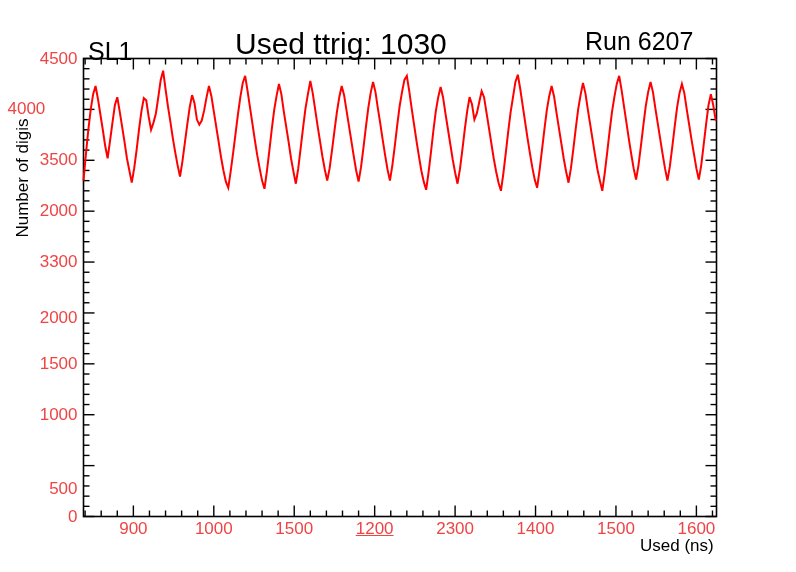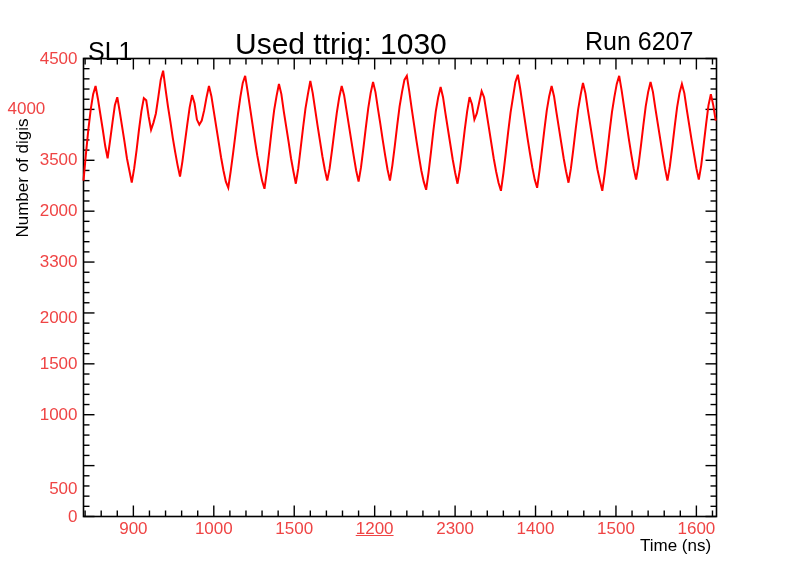--- a/index.html
+++ b/index.html
@@ -237,21 +237,21 @@
       <polyline id="series-line" fill="none" stroke="#ff0000" stroke-width="2" stroke-linejoin="miter" stroke-linecap="butt" points="83.50,180.63 85.91,154.17 88.33,129.74 90.74,109.39 93.15,94.12 95.56,85.98 97.98,99.21 100.39,114.48 102.80,129.74 105.22,146.03 107.63,158.24 110.04,140.94 112.46,122.62 114.87,105.32 117.28,97.18 119.69,111.42 122.11,126.69 124.52,141.96 126.93,158.24 129.35,170.46 131.76,182.67 134.17,168.42 136.59,150.10 139.00,129.74 141.41,111.42 143.82,98.19 146.24,100.23 148.65,116.51 151.06,129.74 153.48,122.62 155.89,113.46 158.30,97.18 160.71,79.87 163.13,70.71 165.54,89.03 167.95,106.34 170.37,121.60 172.78,137.89 175.19,152.14 177.61,165.37 180.02,176.56 182.43,161.30 184.84,142.98 187.26,124.66 189.67,107.35 192.08,95.14 194.50,103.28 196.91,119.57 199.32,124.66 201.74,120.58 204.15,110.41 206.56,97.18 208.97,85.98 211.39,96.16 213.80,111.42 216.21,126.69 218.63,141.96 221.04,157.22 223.45,170.46 225.86,181.65 228.28,187.76 230.69,171.47 233.10,153.15 235.52,133.82 237.93,114.48 240.34,97.18 242.76,82.93 245.17,75.80 247.58,91.07 249.99,107.35 252.41,123.64 254.82,139.92 257.23,155.19 259.65,168.42 262.06,180.63 264.47,188.78 266.89,171.47 269.30,151.12 271.71,129.74 274.12,110.41 276.54,96.16 278.95,83.94 281.36,94.12 283.78,111.42 286.19,126.69 288.60,141.96 291.01,158.24 293.43,171.47 295.84,183.69 298.25,168.42 300.67,148.06 303.08,127.71 305.49,108.37 307.91,94.12 310.32,80.89 312.73,93.10 315.14,109.39 317.56,125.67 319.97,140.94 322.38,156.21 324.80,169.44 327.21,180.63 329.62,168.42 332.03,150.10 334.45,130.76 336.86,112.44 339.27,97.18 341.69,85.98 344.10,95.14 346.51,110.41 348.93,125.67 351.34,140.94 353.75,156.21 356.16,170.46 358.58,181.65 360.99,167.40 363.40,148.06 365.82,127.71 368.23,108.37 370.64,93.10 373.06,81.91 375.47,92.09 377.88,108.37 380.29,123.64 382.71,139.92 385.12,155.19 387.53,169.44 389.95,180.63 392.36,165.37 394.77,146.03 397.18,125.67 399.60,106.34 402.01,92.09 404.42,79.87 406.84,75.80 409.25,91.07 411.66,108.37 414.08,124.66 416.49,140.94 418.90,156.21 421.31,170.46 423.73,181.65 426.14,189.79 428.55,172.49 430.97,152.14 433.38,130.76 435.79,111.42 438.21,97.18 440.62,87.00 443.03,97.18 445.44,113.46 447.86,128.73 450.27,143.99 452.68,159.26 455.10,172.49 457.51,183.69 459.92,169.44 462.33,150.10 464.75,129.74 467.16,111.42 469.57,97.18 471.99,104.30 474.40,119.57 476.81,113.46 479.23,102.26 481.64,91.07 484.05,97.18 486.46,112.44 488.88,127.71 491.29,142.98 493.70,158.24 496.12,171.47 498.53,182.67 500.94,190.81 503.36,173.51 505.77,153.15 508.18,131.78 510.59,112.44 513.01,97.18 515.42,81.91 517.83,74.78 520.25,89.03 522.66,105.32 525.07,121.60 527.48,137.89 529.90,153.15 532.31,167.40 534.72,179.62 537.14,187.76 539.55,170.46 541.96,150.10 544.38,129.74 546.79,110.41 549.20,96.16 551.61,85.98 554.03,96.16 556.44,112.44 558.85,127.71 561.27,142.98 563.68,158.24 566.09,171.47 568.51,182.67 570.92,168.42 573.33,149.08 575.74,128.73 578.16,109.39 580.57,95.14 582.98,82.93 585.40,93.10 587.81,109.39 590.22,124.66 592.63,139.92 595.05,155.19 597.46,169.44 599.87,180.63 602.29,190.81 604.70,173.51 607.11,153.15 609.53,131.78 611.94,112.44 614.35,97.18 616.76,83.94 619.18,75.80 621.59,90.05 624.00,106.34 626.42,122.62 628.83,138.90 631.24,154.17 633.66,168.42 636.07,179.62 638.48,165.37 640.89,146.03 643.31,125.67 645.72,106.34 648.13,92.09 650.55,81.91 652.96,92.09 655.37,108.37 657.78,123.64 660.20,138.90 662.61,154.17 665.02,168.42 667.44,180.63 669.85,166.38 672.26,147.05 674.68,126.69 677.09,107.35 679.50,93.10 681.91,83.94 684.33,93.10 686.74,109.39 689.15,124.66 691.57,139.92 693.98,154.17 696.39,168.42 698.80,179.62 701.22,165.37 703.63,145.01 706.04,124.66 708.46,105.32 710.87,94.12 713.28,105.32 715.70,120.58"></polyline>
     </g>
   </svg>
 </div>
 
 <div class="ttl" id="sl-label">SL1</div>
 <div class="ttl" id="main-title">Used ttrig: 1030</div>
 <div class="ttl" id="run-label">Run 6207</div>
 
 <div id="ylabel">Number of digis</div>
-<div id="xlabel">Time (ns)</div>
+<div id="xlabel">Used (ns)</div>
 
 <div id="tick-label-layer">
     <div class="tickslabel" style="top: 519px; left: 93.3679px; width: 80px; text-align: center;">900</div>
     <div class="tickslabel" style="top: 519px; left: 173.8px; width: 80px; text-align: center;">1000</div>
     <div class="tickslabel" style="top: 519px; left: 254.232px; width: 80px; text-align: center;">1500</div>
     <div class="tickslabel" style="top: 519px; left: 334.664px; width: 80px; text-align: center; text-decoration: underline;">1200</div>
     <div class="tickslabel" style="top: 519px; left: 415.096px; width: 80px; text-align: center;">2300</div>
     <div class="tickslabel" style="top: 519px; left: 495.528px; width: 80px; text-align: center;">1400</div>
     <div class="tickslabel" style="top: 519px; left: 575.96px; width: 80px; text-align: center;">1500</div>
     <div class="tickslabel" style="top: 519px; left: 656.392px; width: 80px; text-align: center;">1600</div>

